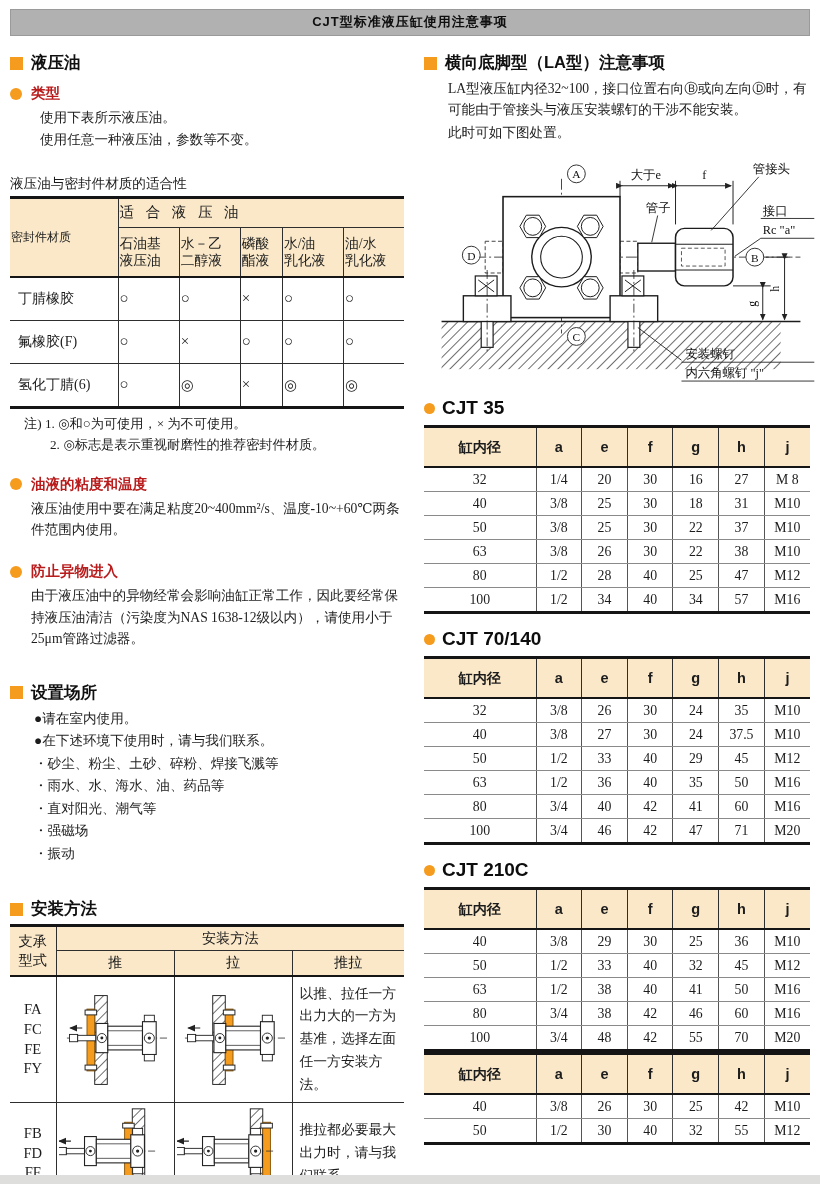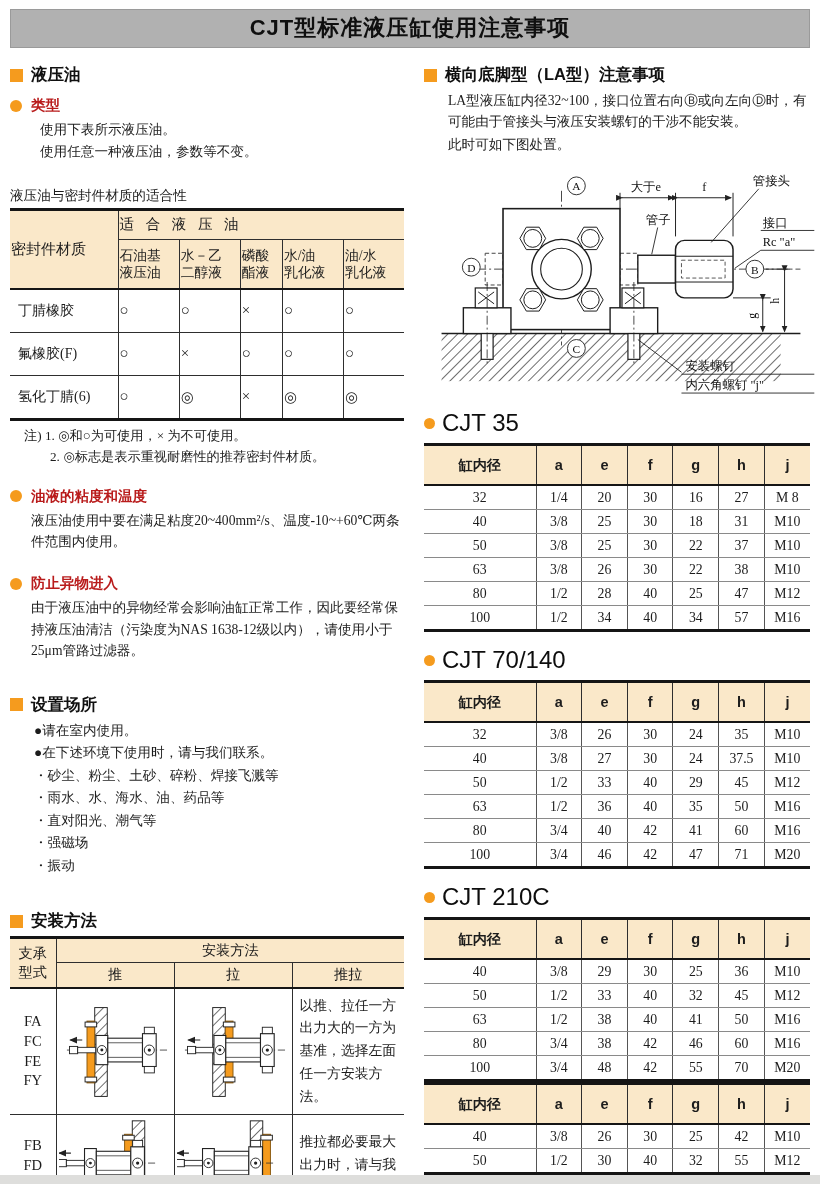--- a/index.html
+++ b/index.html
@@ -1,53 +1,53 @@
 <!DOCTYPE html>
 <html><head>
 <meta charset="utf-8">
 <style>
   html,body{margin:0;padding:0;background:#fff;}
   .page{position:relative;width:820px;height:1184px;background:#fff;overflow:hidden;
         font-family:"Liberation Serif","DejaVu Serif",serif;color:#1c1c1c;}
   .title-bar{margin:9px 10px 0 10px;background:#b1b1b1;border:1px solid #9a9a9a;
         text-align:center;padding:3px 0 4px 0;
         font-family:"Liberation Sans","DejaVu Sans",sans-serif;font-weight:bold;
-        font-size:22px;color:#0f0f0f;letter-spacing:1px;}
+        font-size:13px;color:#0f0f0f;letter-spacing:1px;}
   .columns{display:flex;gap:20px;padding:0 10px;}
   .col-left{width:394px;flex:none;}
   .col-right{flex:1;min-width:0;}
 
   
   .h2{display:flex;align-items:center;font-family:"Liberation Sans","DejaVu Sans",sans-serif;
       font-weight:bold;font-size:16.5px;color:#101010;margin:16px 0 4px 0;}
   .h2 .sq{width:13px;height:13px;background:#f59b1e;margin-right:8px;flex:none;}
   .h3{display:flex;align-items:center;font-family:"Liberation Sans","DejaVu Sans",sans-serif;
       font-weight:bold;font-size:14.5px;color:#b91c1c;margin:10px 0 4px 0;}
   .h3 .dot{width:12px;height:12px;border-radius:50%;background:#f59b1e;margin-right:9px;flex:none;}
   .cjt-h{display:flex;align-items:center;font-family:"Liberation Sans","DejaVu Sans",sans-serif;
-      font-weight:normal;font-size:24px;color:#0d0d0d;margin:14px 0 6px 0;}
+      font-weight:bold;font-size:19px;color:#0d0d0d;margin:14px 0 6px 0;}
   .cjt-h .dot{width:11px;height:11px;border-radius:50%;background:#f59b1e;margin-right:7px;flex:none;}
 
   .ptext{font-size:13.6px;line-height:1.58;margin:1px 0;}
   .ind{padding-left:30px;}
   .ind2{padding-left:24px;}
   .pre{white-space:pre-line;}
 
   
   .caption{font-size:13.6px;margin:24px 0 3px 0;}
   table{border-collapse:collapse;}
   .compat{width:100%;border-top:3px solid #151515;border-bottom:3px solid #151515;}
   .compat th,.compat td{border:1px solid #2e2e2e;text-align:left;font-weight:normal;}
   .compat tr>*:first-child{border-left:none;}
   .compat tr>*:last-child{border-right:none;}
   .compat thead th{background:#fae8c9;}
   .compat thead{border-bottom:2.5px solid #151515;}
   .compat .group{height:26px;font-size:14.5px;letter-spacing:4px;}
   .compat .subh{height:46px;font-size:13.8px;line-height:1.25;}
-  .compat .corner{font-size:15px;margin-top:16px;}
+  .compat .corner{font-size:12px;margin-top:16px;}
   .compat tbody td{height:40px;font-size:15px;}
   .compat tbody td:first-child{text-align:left;padding-left:8px;font-size:14px;}
   .notes{margin-top:5px;}
   .notes .ptext{font-size:13.2px;line-height:1.5;}
 
   
   .loclist .ptext{padding-left:24px;}
 
   
   .mount{width:100%;border-top:3px solid #151515;border-bottom:3px solid #151515;table-layout:fixed;}

